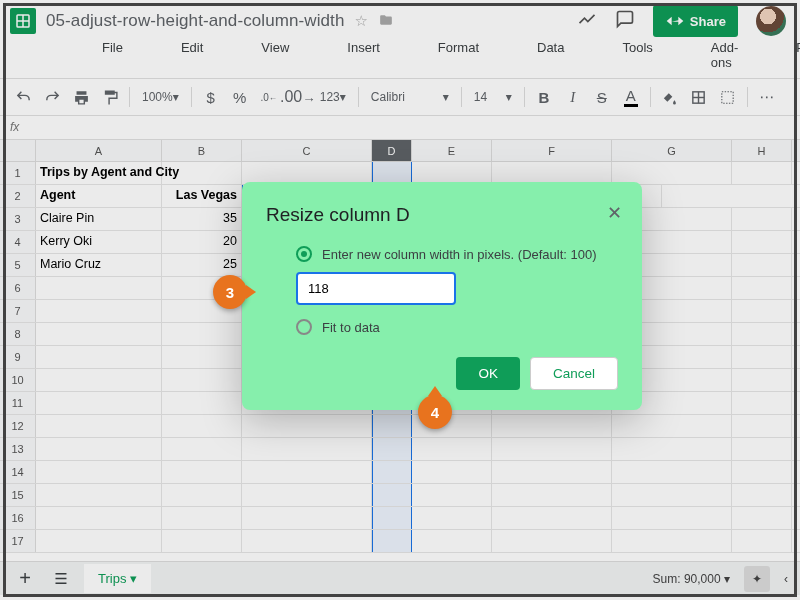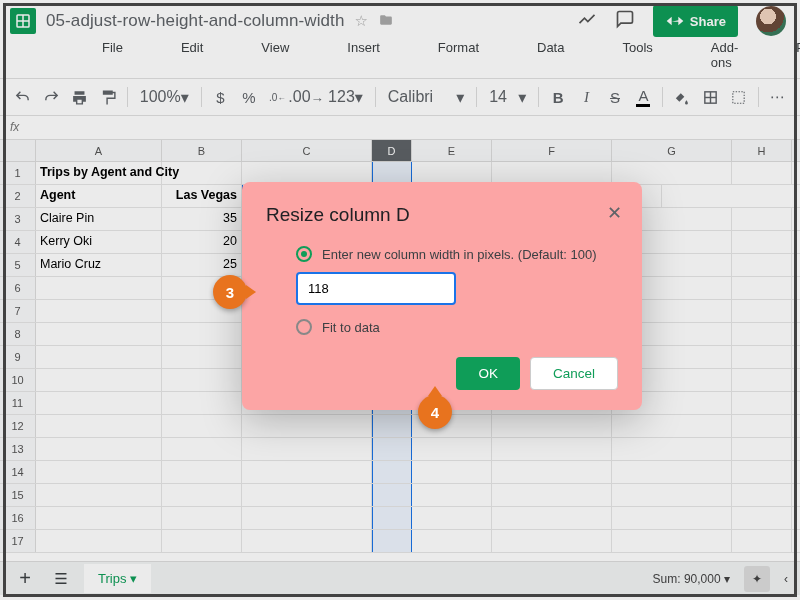--- a/index.html
+++ b/index.html
@@ -17,21 +17,21 @@
   .share-btn { background: #0f9d58; color: #fff; padding: 6px 12px; border-radius: 3px; font-size: 13px; font-weight: bold; display: flex; align-items: center; gap: 5px; }
   .avatar { width: 30px; height: 30px; border-radius: 50%; background: radial-gradient(circle at 40% 35%, #f2d5c2 0 30%, #6b4a3a 30% 60%, #3a7a5c 60%); }
   
   
   .menubar { padding: 0 0 4px 54px; display: flex; gap: 2px; font-size: 13px; color: #3c4043; }
   .menubar span { padding: 4px 8px; cursor: pointer; margin-left: 40px; }
   
   
   .toolbar { border-top: 1px solid #e0e0e0; border-bottom: 1px solid #e0e0e0; padding: 4px 10px; display: flex; align-items: center; gap: 3px; height: 38px; color: #5f6368; }
   .tb { width: 26px; height: 26px; display: flex; align-items: center; justify-content: center; font-size: 15px; cursor: pointer; }
-  .tb.w { width: auto; padding: 0 6px; font-size: 16px; }
+  .tb.w { width: auto; padding: 0 6px; font-size: 12px; }
   .tb svg { width: 17px; height: 17px; }
   .sep { width: 1px; height: 20px; background: #ddd; margin: 0 3px; }
   
   
   .fxbar { border-bottom: 1px solid #e0e0e0; padding: 4px 10px; font-size: 12px; color: #777; font-style: italic; height: 24px; }
   
   
   .grid { display: flex; flex-direction: column; height: 438px; overflow: hidden; background: #fff; }
   .colheads { display: flex; height: 22px; background: #f8f9fa; border-bottom: 1px solid #ddd; font-size: 11px; color: #555; }
   .corner { width: 36px; border-right: 1px solid #ddd; }
@@ -45,21 +45,21 @@
   .cell.bold { font-weight: bold; }
   .cell.selcol { background: rgba(26,115,232,0.08); border-right-color:#1a73e8; border-left:1px solid #1a73e8;}
   
   
   .sheettabs { position:absolute; bottom:5px; left:0; right:0; border-top: 1px solid #ddd; height: 34px; display: flex; align-items: center; padding: 0 12px; gap: 10px; background: #f1f3f4; font-size: 13px; color: #3c4043; }
   .sheettab { background: #fff; padding: 7px 14px; border-radius: 0; color: #0f9d58; font-weight: 500; }
   .st-right { margin-left: auto; display: flex; align-items: center; gap: 14px; font-size: 12px; color: #444; }
   .explore { width:26px; height:26px; background:#ddd; border-radius:3px; display:flex;align-items:center;justify-content:center;}
   
   
-  .dialog { position: absolute; left: 242px; top: 182px; width: 400px; background: #fca5a5; border-radius: 8px; box-shadow: 0 10px 40px rgba(0,0,0,0.25); padding: 22px 24px 20px; z-index: 10; }
+  .dialog { position: absolute; left: 242px; top: 182px; width: 400px; background: #86efac; border-radius: 8px; box-shadow: 0 10px 40px rgba(0,0,0,0.25); padding: 22px 24px 20px; z-index: 10; }
   .dlg-title { font-size: 19px; color: #202124; font-weight: 400; margin-bottom: 20px; }
   .dlg-close { position: absolute; top: 20px; right: 20px; font-size: 18px; color: #5f6368; cursor: pointer; }
   .radio-row { display: flex; align-items: center; gap: 10px; margin: 10px 0 10px 30px; font-size: 13px; color: #3c4043; }
   .radio { width: 16px; height: 16px; border: 2px solid #888; border-radius: 50%; flex-shrink: 0; position: relative; }
   .radio.sel { border-color: #0f9d58; }
   .radio.sel::after { content:''; position:absolute; inset:3px; background:#0f9d58; border-radius:50%; }
   .dlg-input { margin: 6px 0 14px 30px; width: 160px; }
   .dlg-input input { width: 100%; border: 2px solid #1a73e8; border-radius: 4px; padding: 7px 10px; font-size: 13px; outline: none; }
   .dlg-actions { display: flex; justify-content: flex-end; gap: 10px; margin-top: 22px; }
   .btn { padding: 8px 22px; border-radius: 4px; font-size: 13.5px; font-weight: 500; cursor: pointer; border: none; }

